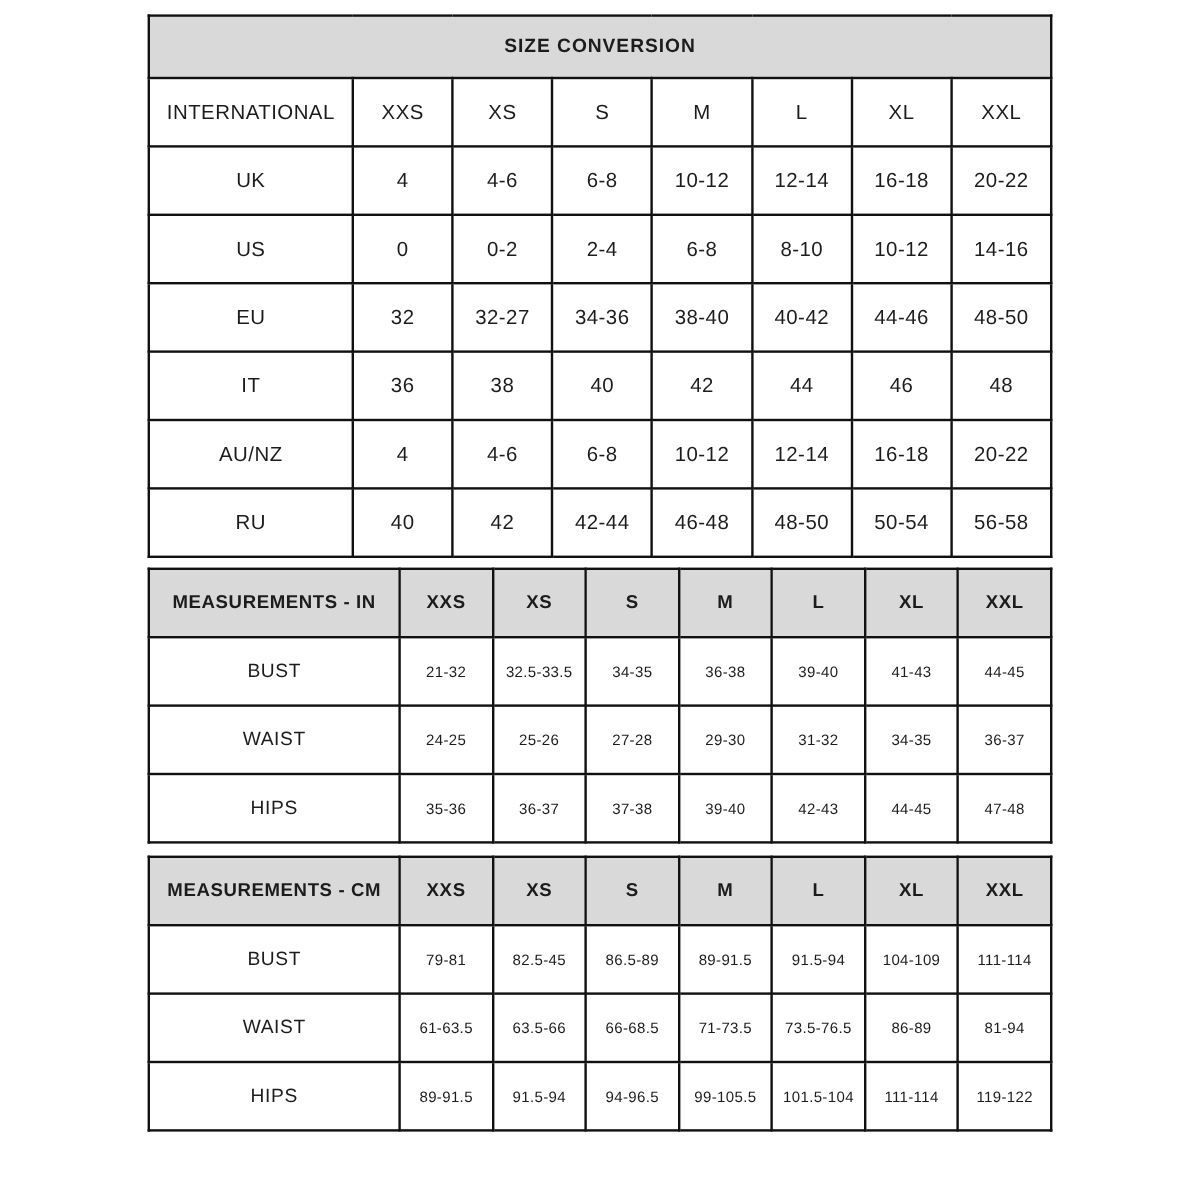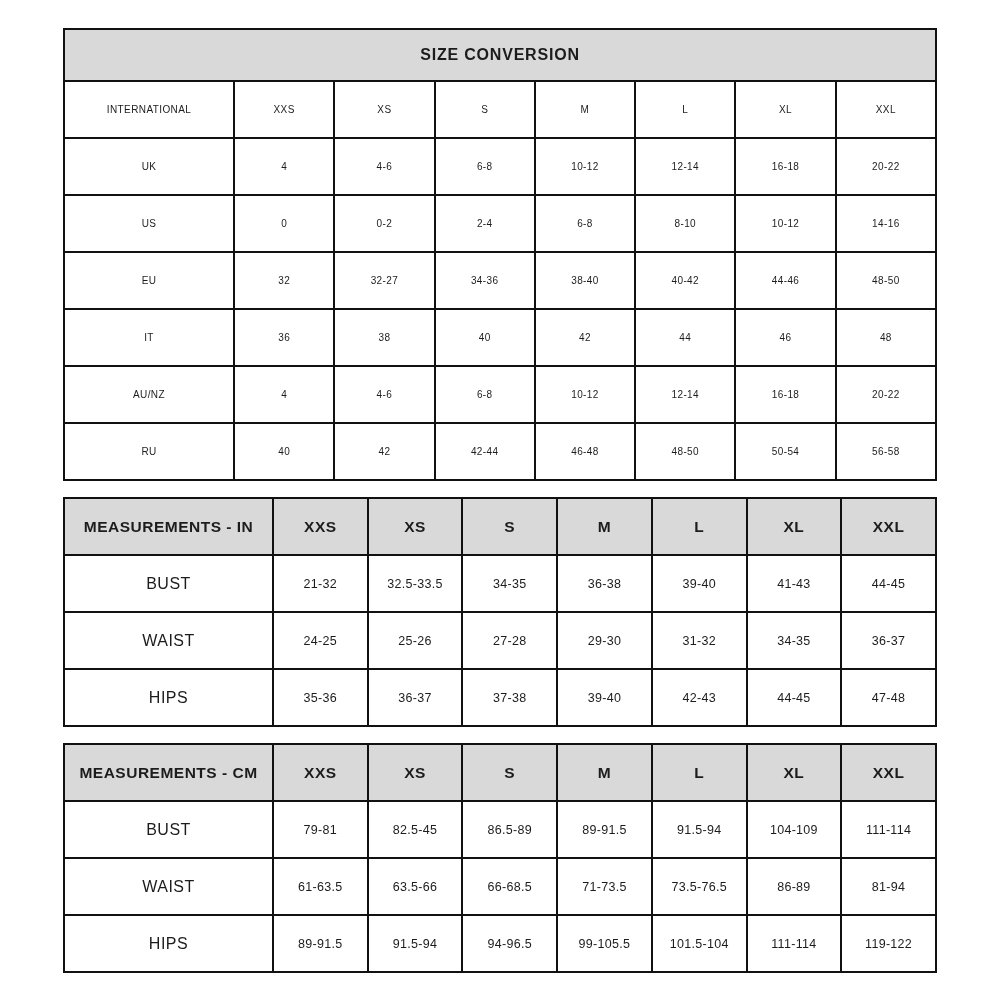--- a/index.html
+++ b/index.html
@@ -16,22 +16,22 @@
   .page-title {
     text-align: center;
     font-size: 26px;
     font-weight: bold;
     letter-spacing: 1.5px;
     color: #111111;
     margin-bottom: 15px;
   }
 
   table {
-    width: 874px;
-    margin: 16px auto;
+    width: 754px;
+    margin: 0 auto;
     border-collapse: collapse;
     table-layout: fixed;
     text-align: center;
   }
   td {
     border: 2px solid #111111;
     vertical-align: middle;
     text-align: center;
     overflow: hidden;
   }
@@ -39,21 +39,21 @@
   
   .t1 { margin-bottom: 8px; }
   .t1 .col-label { width: 170px; }
   .t1 .hdr-row td {
     height: 52px;
     background: #d9d9d9;
     font-weight: bold;
     font-size: 16px;
     letter-spacing: 0.8px;
   }
-  .t1 .data-row td { height: 57px; font-size: 10px; letter-spacing: 0.4px; }
+  .t1 .data-row td { height: 57px; font-size: 17px; letter-spacing: 0.4px; }
 
   
   .t2 { margin-bottom: 10px; padding-left: 36px; }
   .t2 .col-label, .t3 .col-label { width: 209px; }
   .t2 .hdr-row td, .t3 .hdr-row td {
     height: 57px;
     background: #d9d9d9;
     font-weight: bold;
     font-size: 15.5px;
     letter-spacing: 0.5px;

